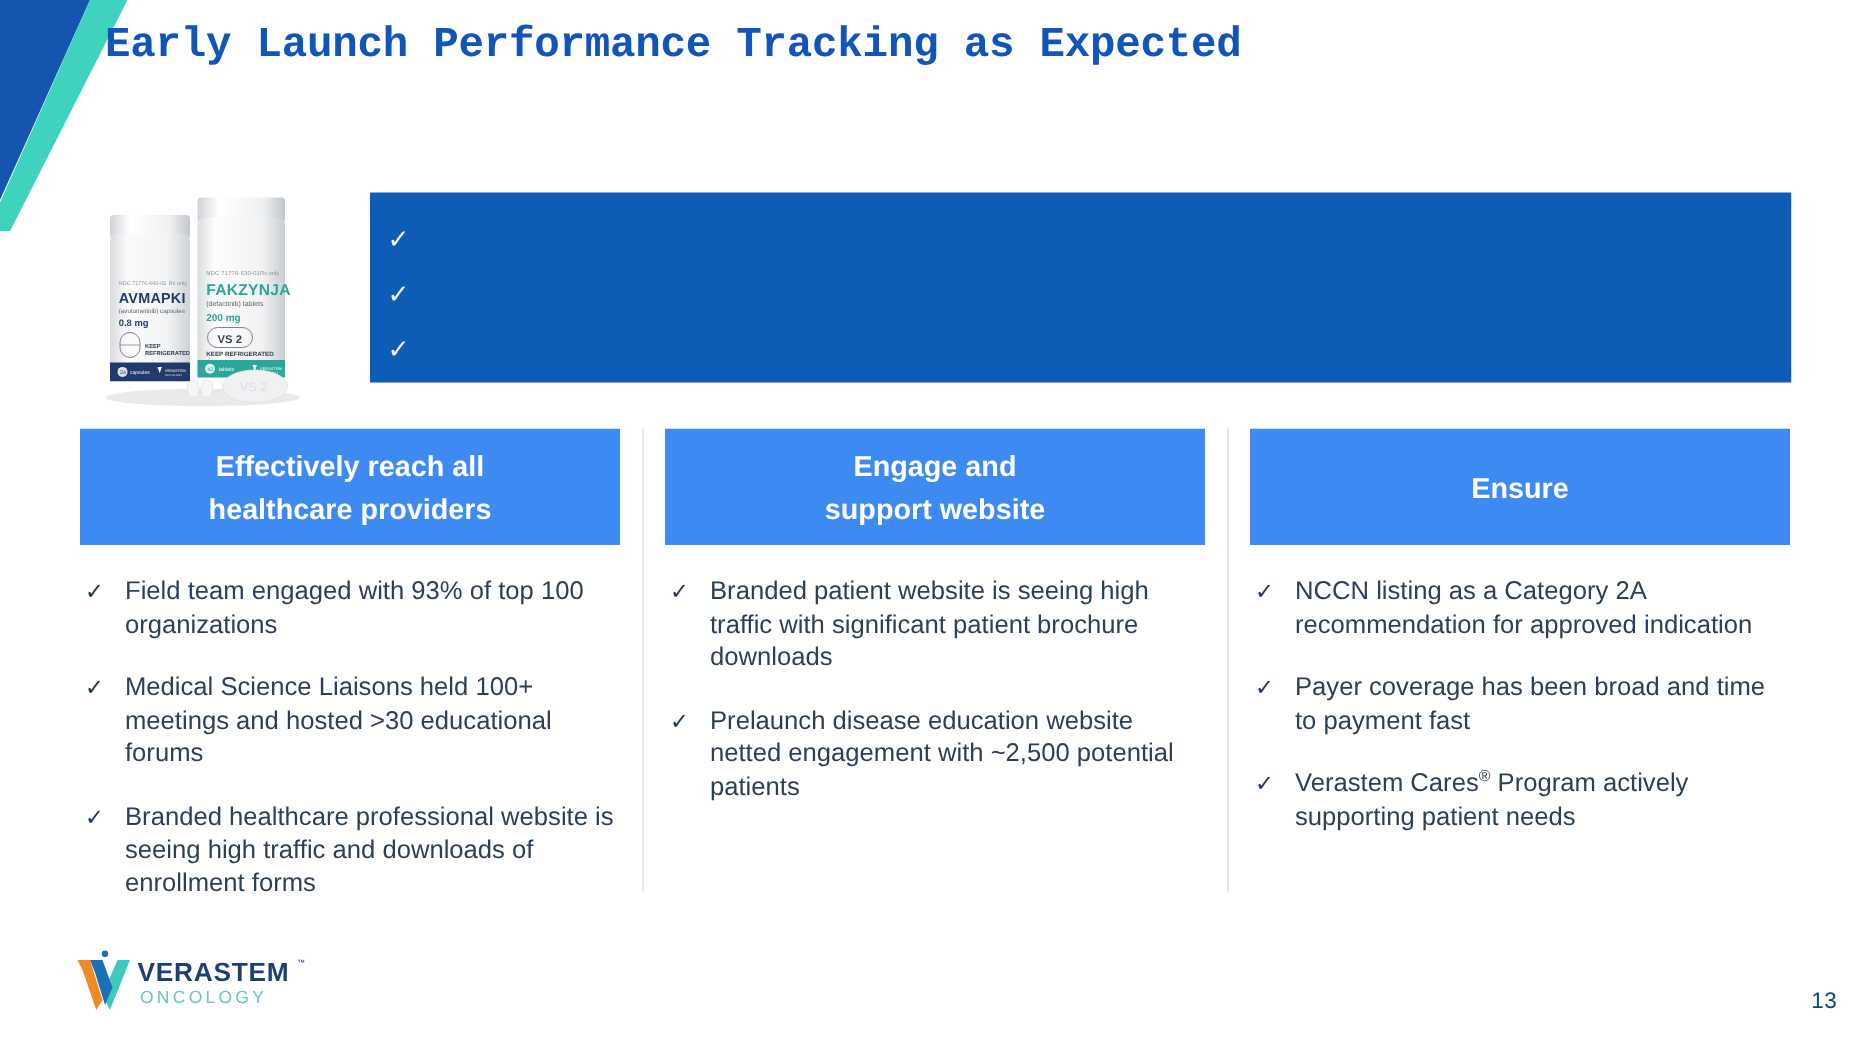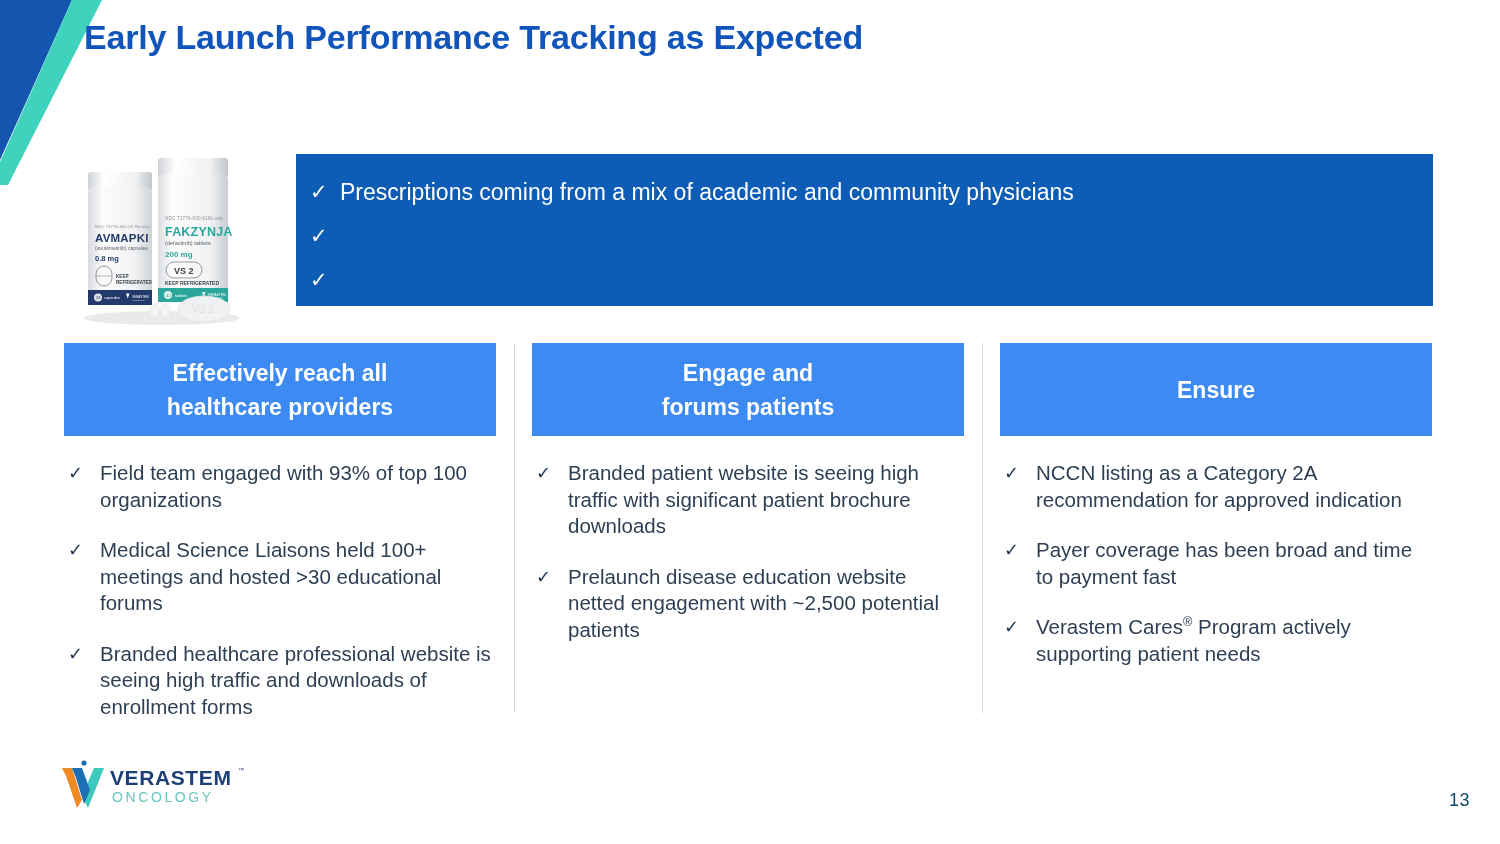--- a/index.html
+++ b/index.html
@@ -34,20 +34,21 @@
   
   .title {
     position: absolute;
     left: 84px;
     top: 18px;
     font-size: 34px;
     font-weight: bold;
     color: #1155bb;
     letter-spacing: -0.2px;
     white-space: nowrap;
+    font-family: Liberation Mono, monospace;
   }
 
   
   .product-img {
     position: absolute;
     left: 62px;
     top: 132px;
     width: 200px;
     height: 200px;
   }
@@ -245,21 +246,20 @@
       <rect x="88" y="172" width="9" height="14" rx="4.5" fill="#f4f5f6" stroke="#dcdee0" stroke-width="0.6"></rect>
       <rect x="99" y="172" width="9" height="14" rx="4.5" fill="#f4f5f6" stroke="#dcdee0" stroke-width="0.6"></rect>
       <ellipse cx="142" cy="177" rx="26" ry="13" fill="#f0f1f2" stroke="#e2e4e6" stroke-width="0.7"></ellipse>
       <text x="130" y="181" font-family="Liberation Sans, sans-serif" font-size="10" fill="#dcdfe2">VS 2</text>
     </g>
   </svg>
 
   <div class="banner">
     <div class="banner-row">
       <span class="banner-check">✓</span>
-      <span>Prescriptions coming from a mix of academic and community physicians</span>
     </div>
     <div class="banner-row">
       <span class="banner-check">✓</span>
     </div>
     <div class="banner-row">
       <span class="banner-check">✓</span>
     </div>
   </div>
 
   <div class="columns">
@@ -285,21 +285,21 @@
       </div>
     </div>
 
     <div class="col-gap">
       <div class="divider"></div>
     </div>
 
     <div class="col">
       <div class="col-head">
         <span>Engage and</span>
-        <span>forums patients</span>
+        <span>support website</span>
       </div>
       <div class="col-list">
         <div class="bullet">
           <span class="bullet-check">✓</span>
           <span class="bullet-text">Branded patient website is seeing high traffic with significant patient brochure downloads</span>
         </div>
         <div class="bullet">
           <span class="bullet-check">✓</span>
           <span class="bullet-text">Prelaunch disease education website netted engagement with ~2,500 potential patients</span>
         </div>

